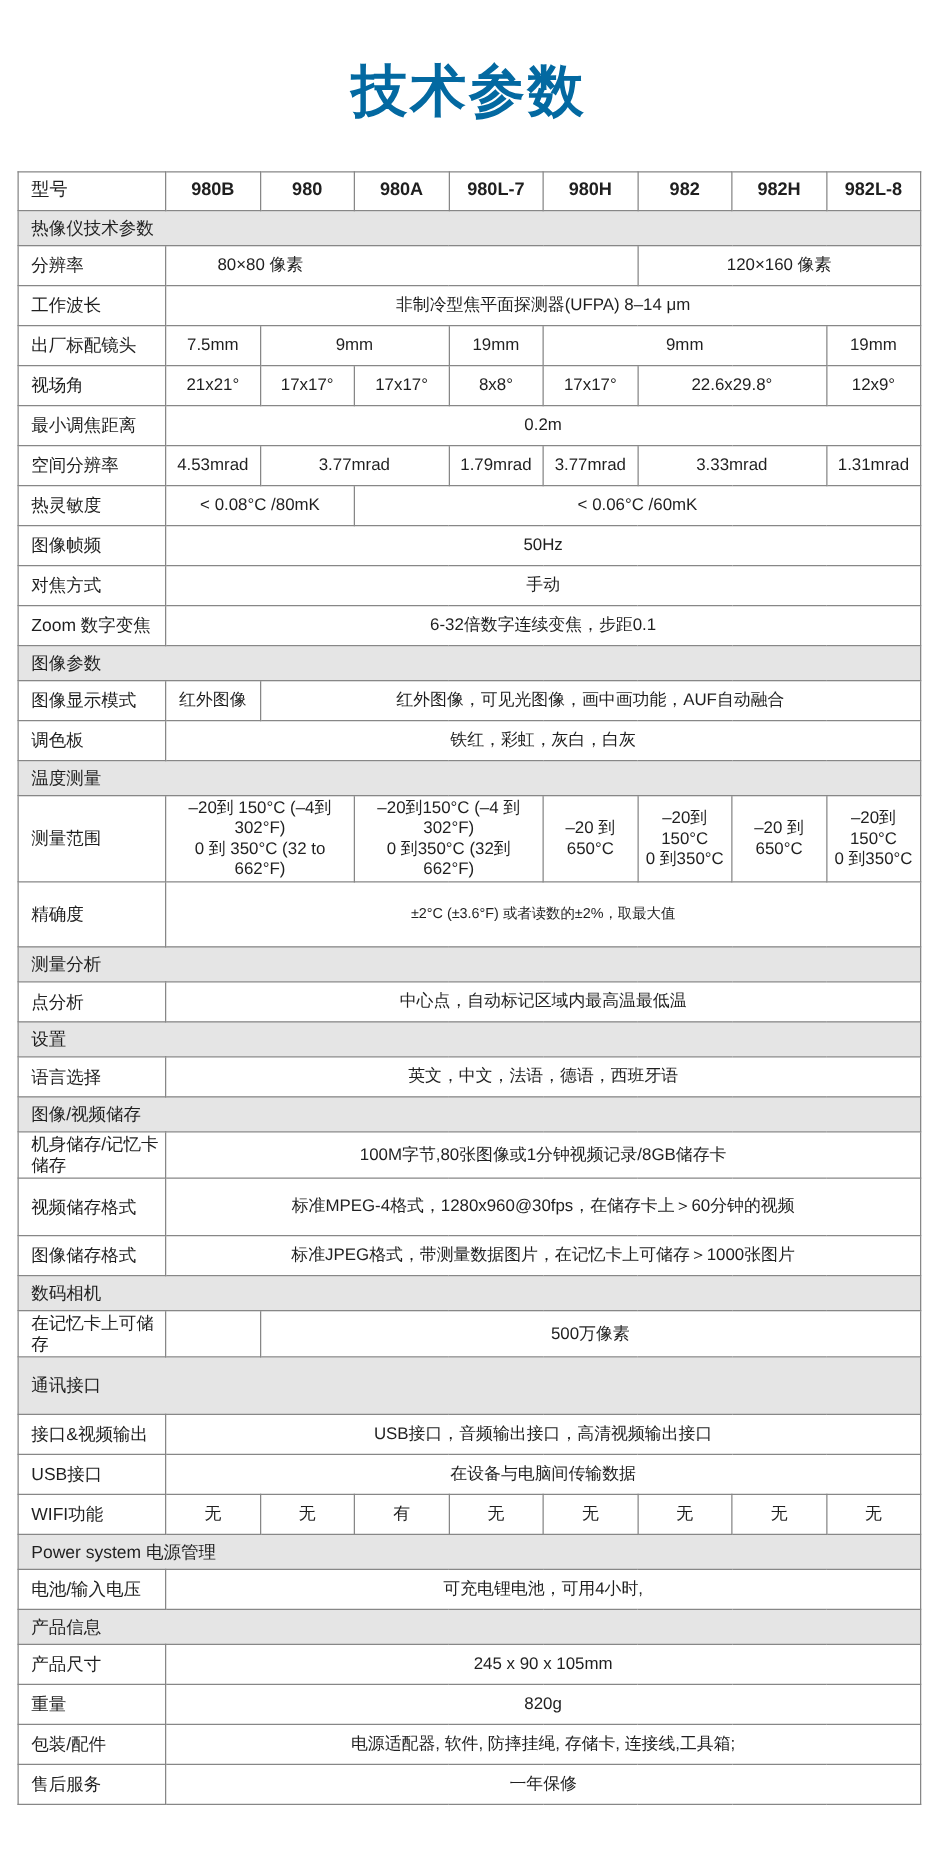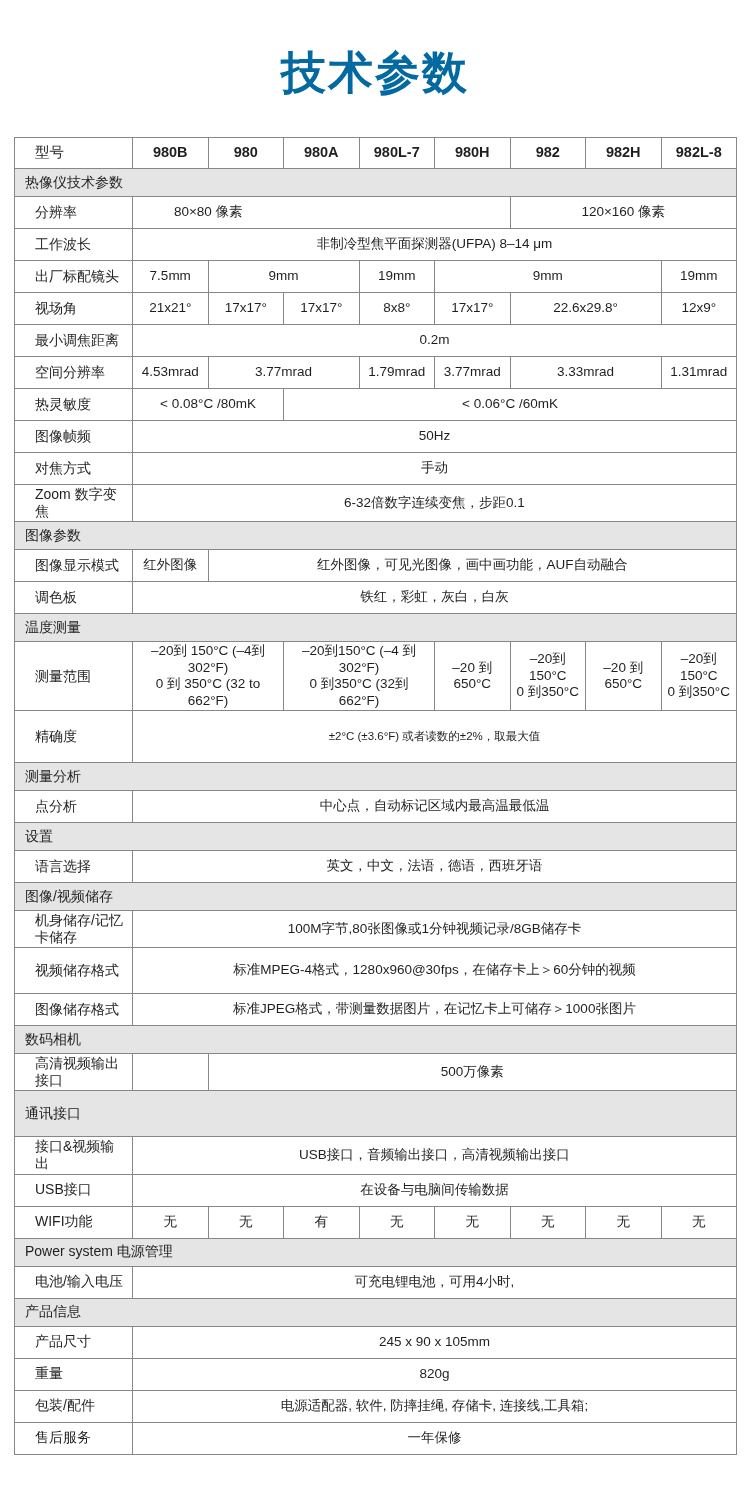--- a/index.html
+++ b/index.html
@@ -20,21 +20,21 @@
   td{
     border:1px solid #878787;
     padding:1px 5px;text-align:center;
     font-size:13.5px;line-height:1.22;
     word-break:break-word;
   }
   tr{height:32px;}
   tr.model-row{height:31px;}
   tr.model-row td{font-weight:bold;font-size:14.5px;}
   tr.model-row td.label-cell{font-weight:normal;}
-  td.label-cell{text-align:left;padding:1px 4px 1px 20px;font-size:14px;}
+  td.label-cell{text-align:left;padding:1px 4px 1px 10px;font-size:14px;}
   tr.section-row{height:28px;}
   td.section-cell{
     background:#e5e5e5;text-align:left;padding-left:10px;font-size:14px;
   }
   
   tbody tr:nth-child(3) td:nth-child(2){border-right:none;}
   tbody tr:nth-child(3) td:nth-child(3){border-left:none;}
   
   tbody tr:nth-child(18){height:52px;}
   tbody tr:nth-child(18) td.value-cell{font-size:11.5px;line-height:1.32;padding:1px 2px;}
@@ -201,21 +201,21 @@
         <td class="value-cell" colspan="8">标准MPEG-4格式，1280x960@30fps，在储存卡上＞60分钟的视频</td>
       </tr>
       <tr class="spec-row">
         <td class="label-cell">图像储存格式</td>
         <td class="value-cell" colspan="8">标准JPEG格式，带测量数据图片，在记忆卡上可储存＞1000张图片</td>
       </tr>
       <tr class="section-row">
         <td class="section-cell" colspan="9">数码相机</td>
       </tr>
       <tr class="spec-row">
-        <td class="label-cell">高清视频输出接口</td>
+        <td class="label-cell">在记忆卡上可储存</td>
         <td class="value-cell"></td>
         <td class="value-cell" colspan="7">500万像素</td>
       </tr>
       <tr class="section-row">
         <td class="section-cell" colspan="9">通讯接口</td>
       </tr>
       <tr class="spec-row">
         <td class="label-cell">接口&amp;视频输出</td>
         <td class="value-cell" colspan="8">USB接口，音频输出接口，高清视频输出接口</td>
       </tr>

